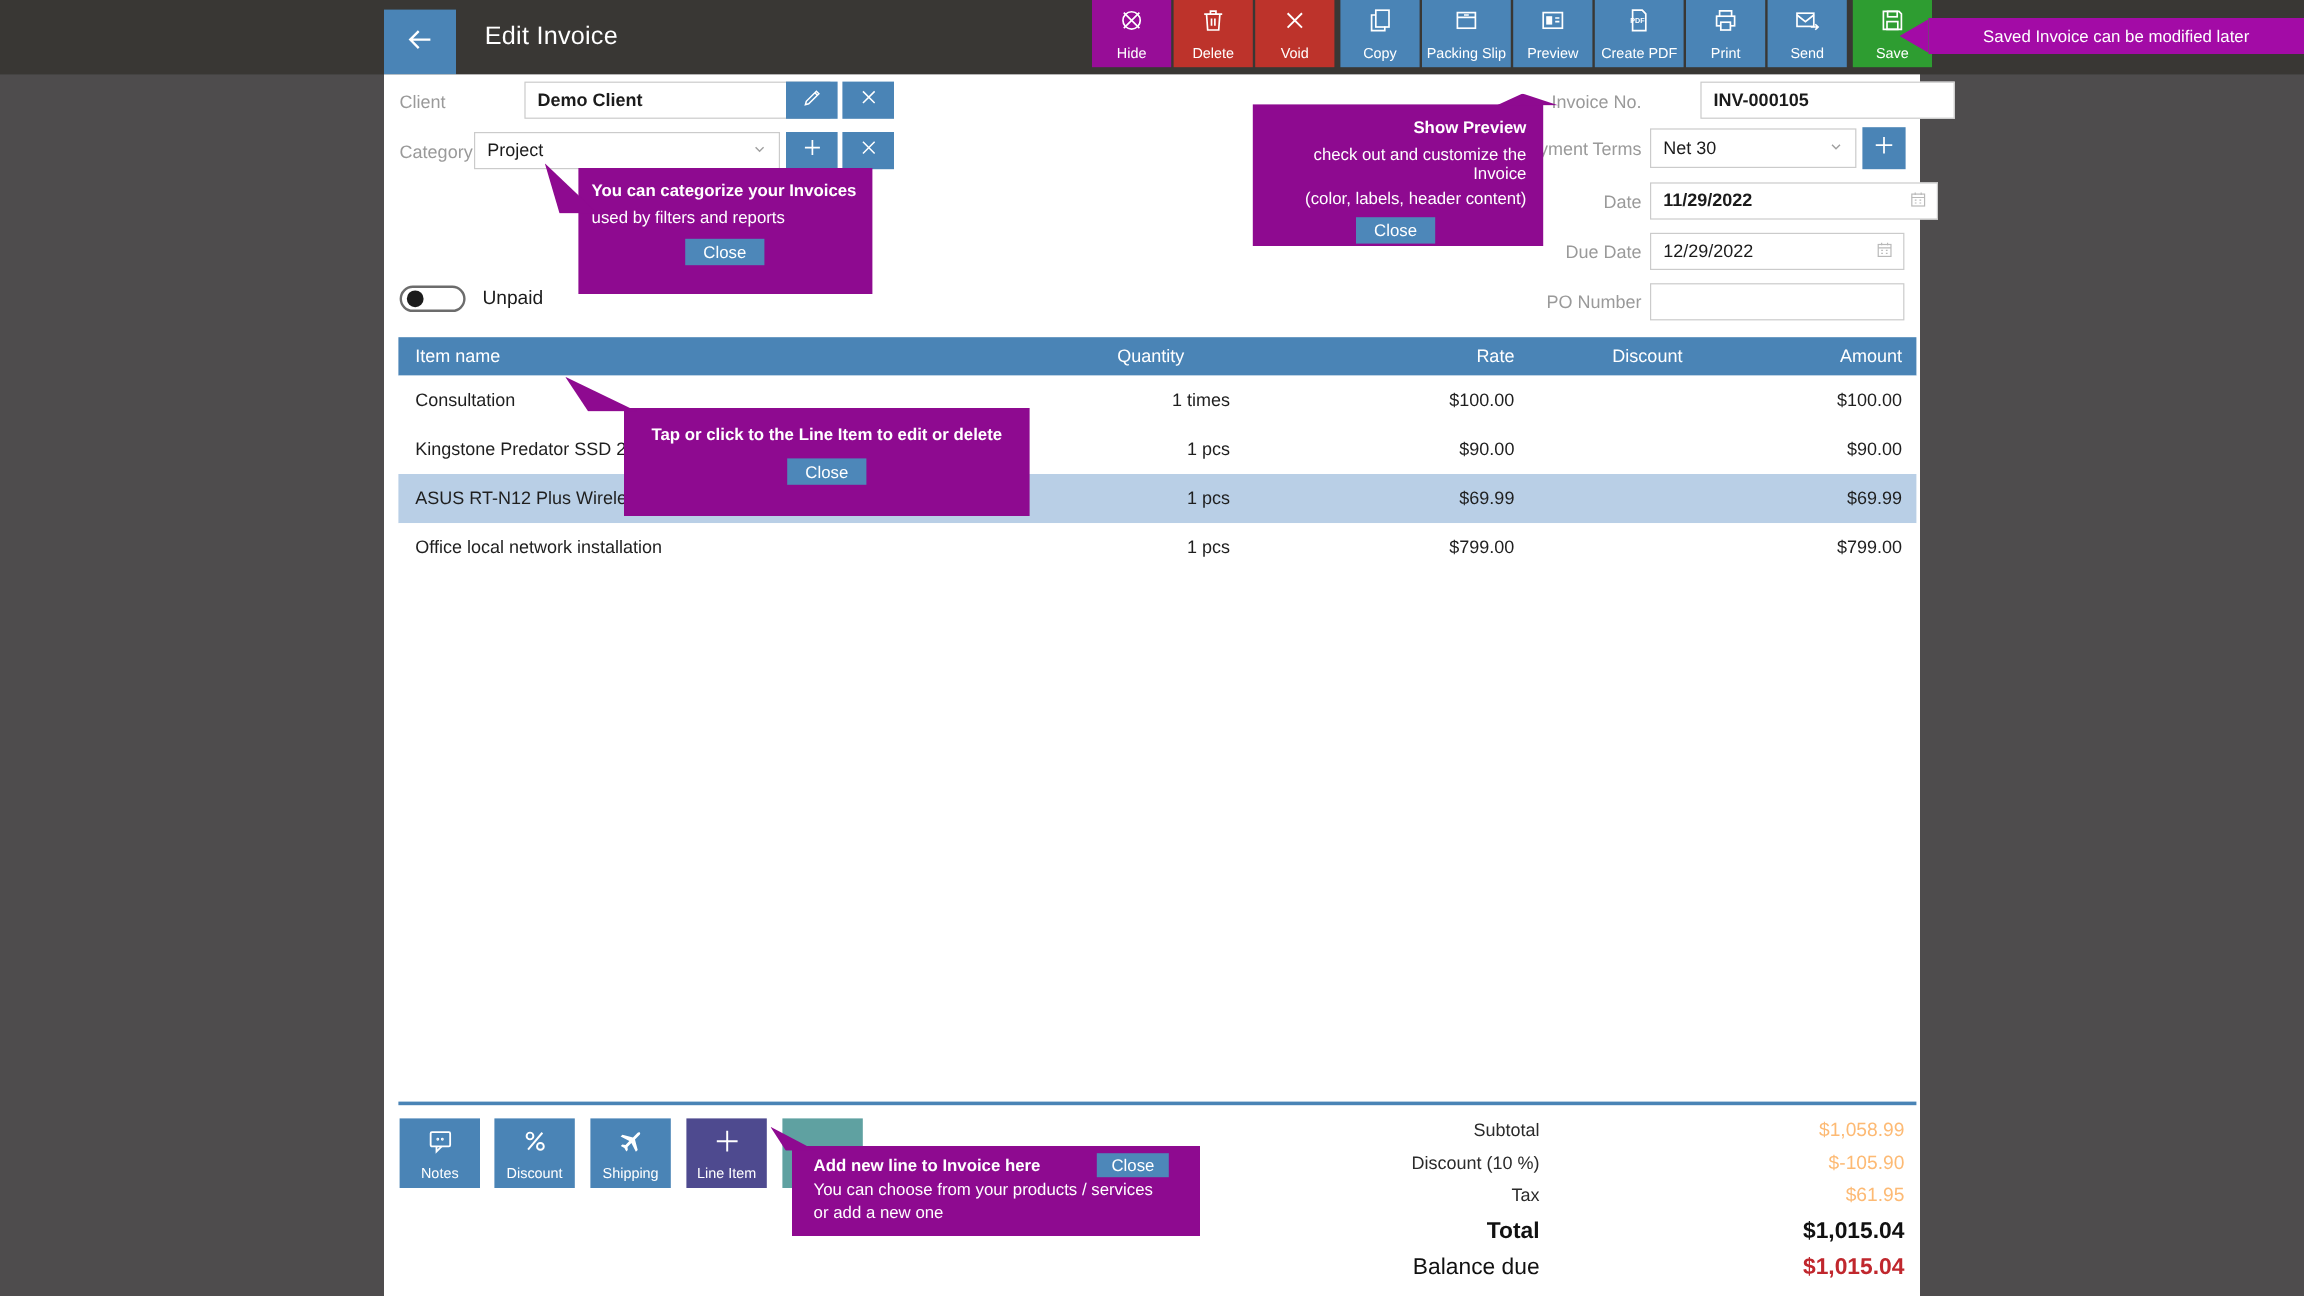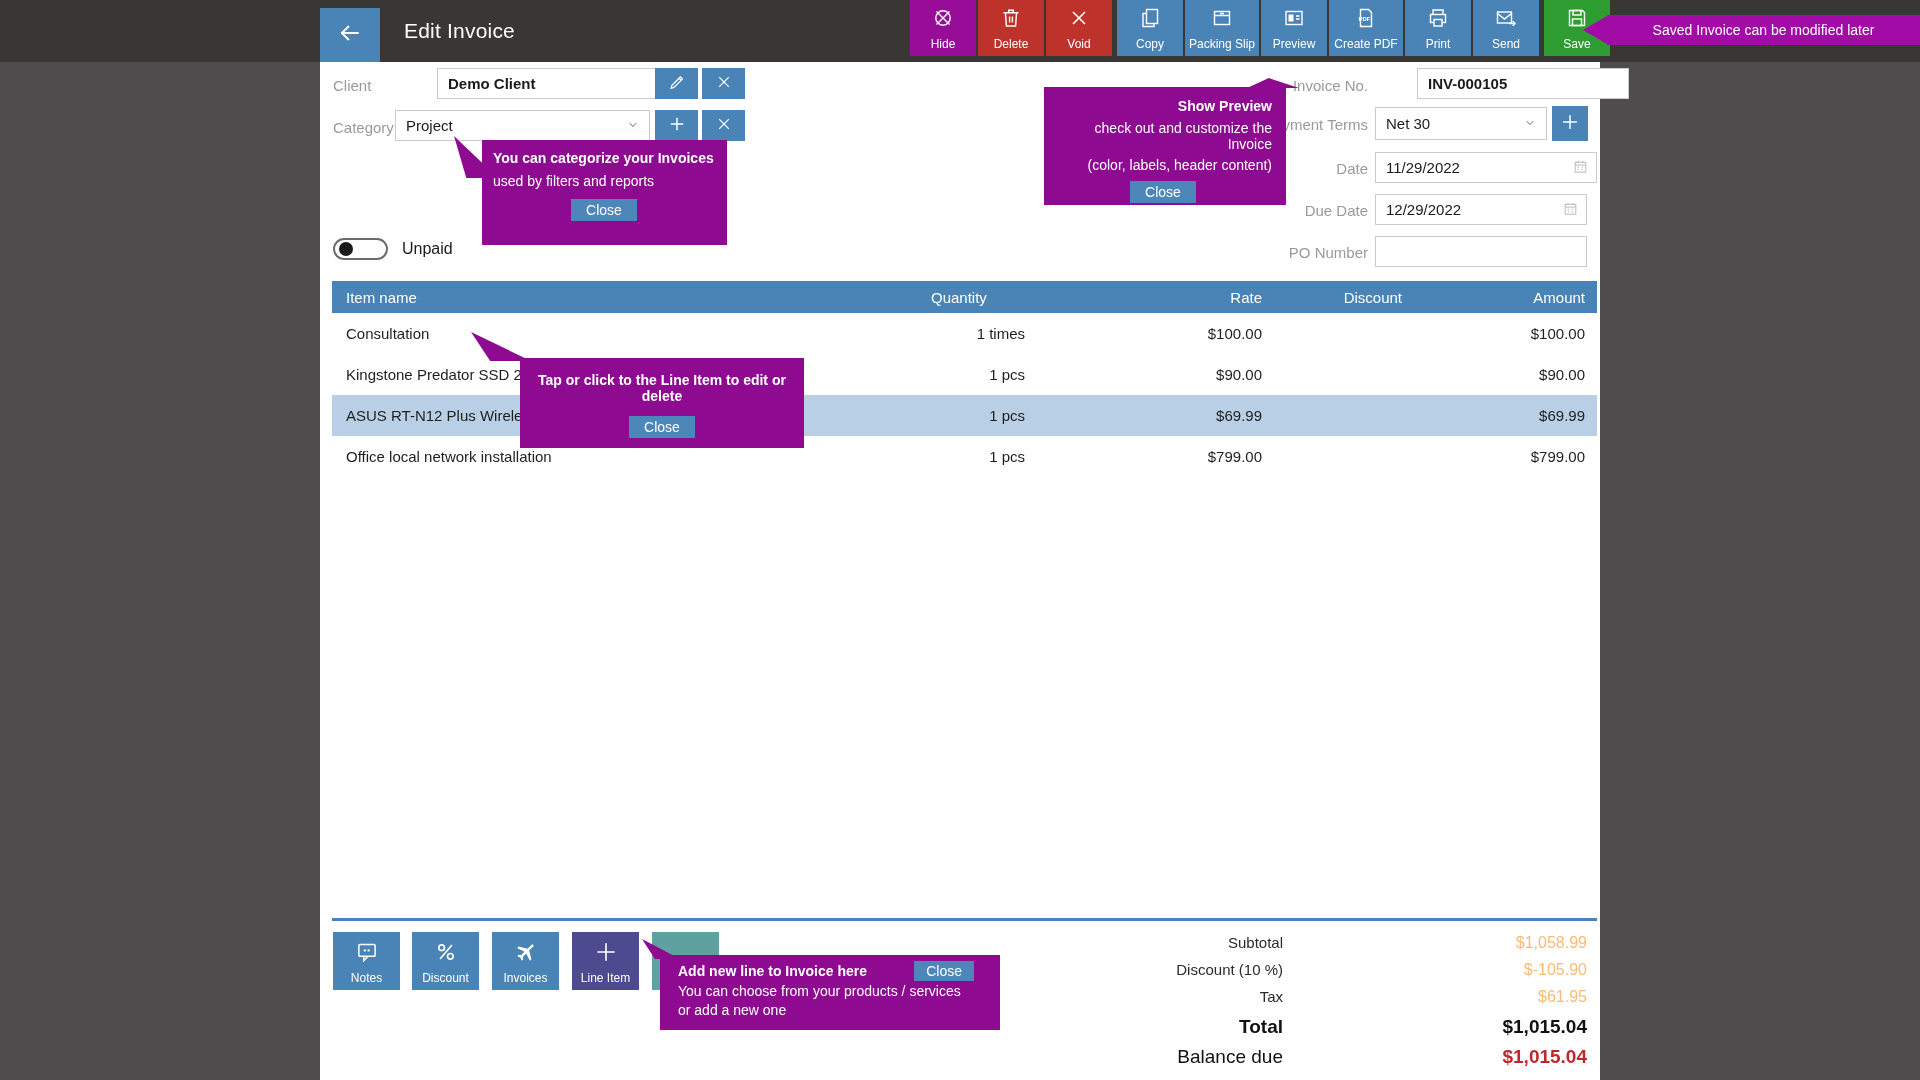--- a/index.html
+++ b/index.html
@@ -220,21 +220,21 @@
           <path d="M7 10l5 5 5-5"></path>
         </svg></span>
   </div>
   <div class="sq-btn" style="left:1552px; top:106px; width:36px; height:35px;">
     <span><svg width="22" height="22" viewBox="0 0 24 24" fill="none" stroke="#fff" stroke-width="1.6">
           <path d="M12 4.5v15M4.5 12h15"></path>
         </svg></span>
   </div>
 
   <div class="f-label f-label-r" style="left:1168px; top:160px; width:200px;">Date</div>
-  <div class="input" style="left:1375px; top:152px; width:222px; height:31px;">
+  <div class="input" style="left:1375px; top:152px; width:240px; height:31px;font-weight:bold;">
     <span>11/29/2022</span>
     <span class="cal"><svg width="17" height="17" viewBox="0 0 24 24" fill="none" stroke="#b9b9b9" stroke-width="1.4">
           <rect x="4.5" y="6" width="15" height="14"></rect>
           <path d="M4.5 10h15M8.5 4v3M15.5 4v3M8 13h2M13.5 13h2M8 16.5h2M13.5 16.5h2"></path>
         </svg></span>
   </div>
 
   <div class="f-label f-label-r" style="left:1168px; top:202px; width:200px;">Due Date</div>
   <div class="input" style="left:1375px; top:194px; width:212px; height:31px;">
     <span>12/29/2022</span>
@@ -304,21 +304,21 @@
           <path d="M17.5 5.5 6.5 18.5"></path>
         </svg></span>
     <span class="lbl">Discount</span>
   </div>
   <div class="foot-btn fb-blue" style="left:492px;">
     <span><svg width="26" height="26" viewBox="0 0 24 24" fill="#fff">
           <g transform="rotate(45 12 12)">
             <path d="M12 2.6c.6 0 1.1.6 1.1 1.3V9l7.2 4.2v2l-7.2-2.3v4.2l1.9 1.6v1.6L12 19.4l-3 .9v-1.6l1.9-1.6v-4.2L3.7 15.2v-2L10.9 9V3.9c0-.7.5-1.3 1.1-1.3z"></path>
           </g>
         </svg></span>
-    <span class="lbl">Invoices</span>
+    <span class="lbl">Shipping</span>
   </div>
   <div class="foot-btn fb-indigo" style="left:572px;">
     <span><svg width="26" height="26" viewBox="0 0 24 24" fill="none" stroke="#fff" stroke-width="1.5">
           <path d="M12 4v16M4 12h16"></path>
         </svg></span>
     <span class="lbl">Line Item</span>
   </div>
   <div class="foot-btn fb-teal" style="left:652px;">
     <span><svg width="26" height="26" viewBox="0 0 24 24" fill="none" stroke="#eef5f5" stroke-width="1.5">
           <path d="M12 4v16M4 12h16"></path>
@@ -360,21 +360,21 @@
   </div>
 
   <div class="tip" style="left:1044px; top:87px; width:242px; height:118px; padding:11px 14px 16px 10px; text-align:right;">
     <div class="ptr" style="left:203px; top:-9px; width:52px; height:10px; clip-path:polygon(42% 0,100% 100%,0 100%);"></div>
     <div class="ttl">Show Preview</div>
     <div style="margin-top:6px;">check out and customize the Invoice</div>
     <div style="margin-top:5px;">(color, labels, header content)</div>
     <div style="text-align:center; margin-top:8px;"><span class="tip-close">Close</span></div>
   </div>
 
-  <div class="tip" style="left:520px; top:358px; width:284px; height:90px; padding:14px 10px 0 10px; text-align:center;">
+  <div class="tip" style="left:520px; top:340px; width:338px; height:90px; padding:14px 10px 0 10px; text-align:center;">
     <div class="ptr" style="left:-49px; top:-26px; width:60px; height:29px; clip-path:polygon(0 0,100% 100%,32% 100%);"></div>
     <div class="ttl">Tap or click to the Line Item to edit or delete</div>
     <div style="margin-top:12px;"><span class="tip-close">Close</span></div>
   </div>
 
   <div class="tip" style="left:660px; top:955px; width:340px; height:75px; padding:8px 10px 0 18px;">
     <div class="ptr" style="left:-18px; top:-16px; width:38px; height:20px; clip-path:polygon(0 0,100% 100%,34% 100%);"></div>
     <span class="tip-close" style="position:absolute; right:26px; top:6px; padding:2px 12px;">Close</span>
     <div class="ttl">Add new line to Invoice here</div>
     <div style="margin-top:4px;">You can choose from your products / services</div>

